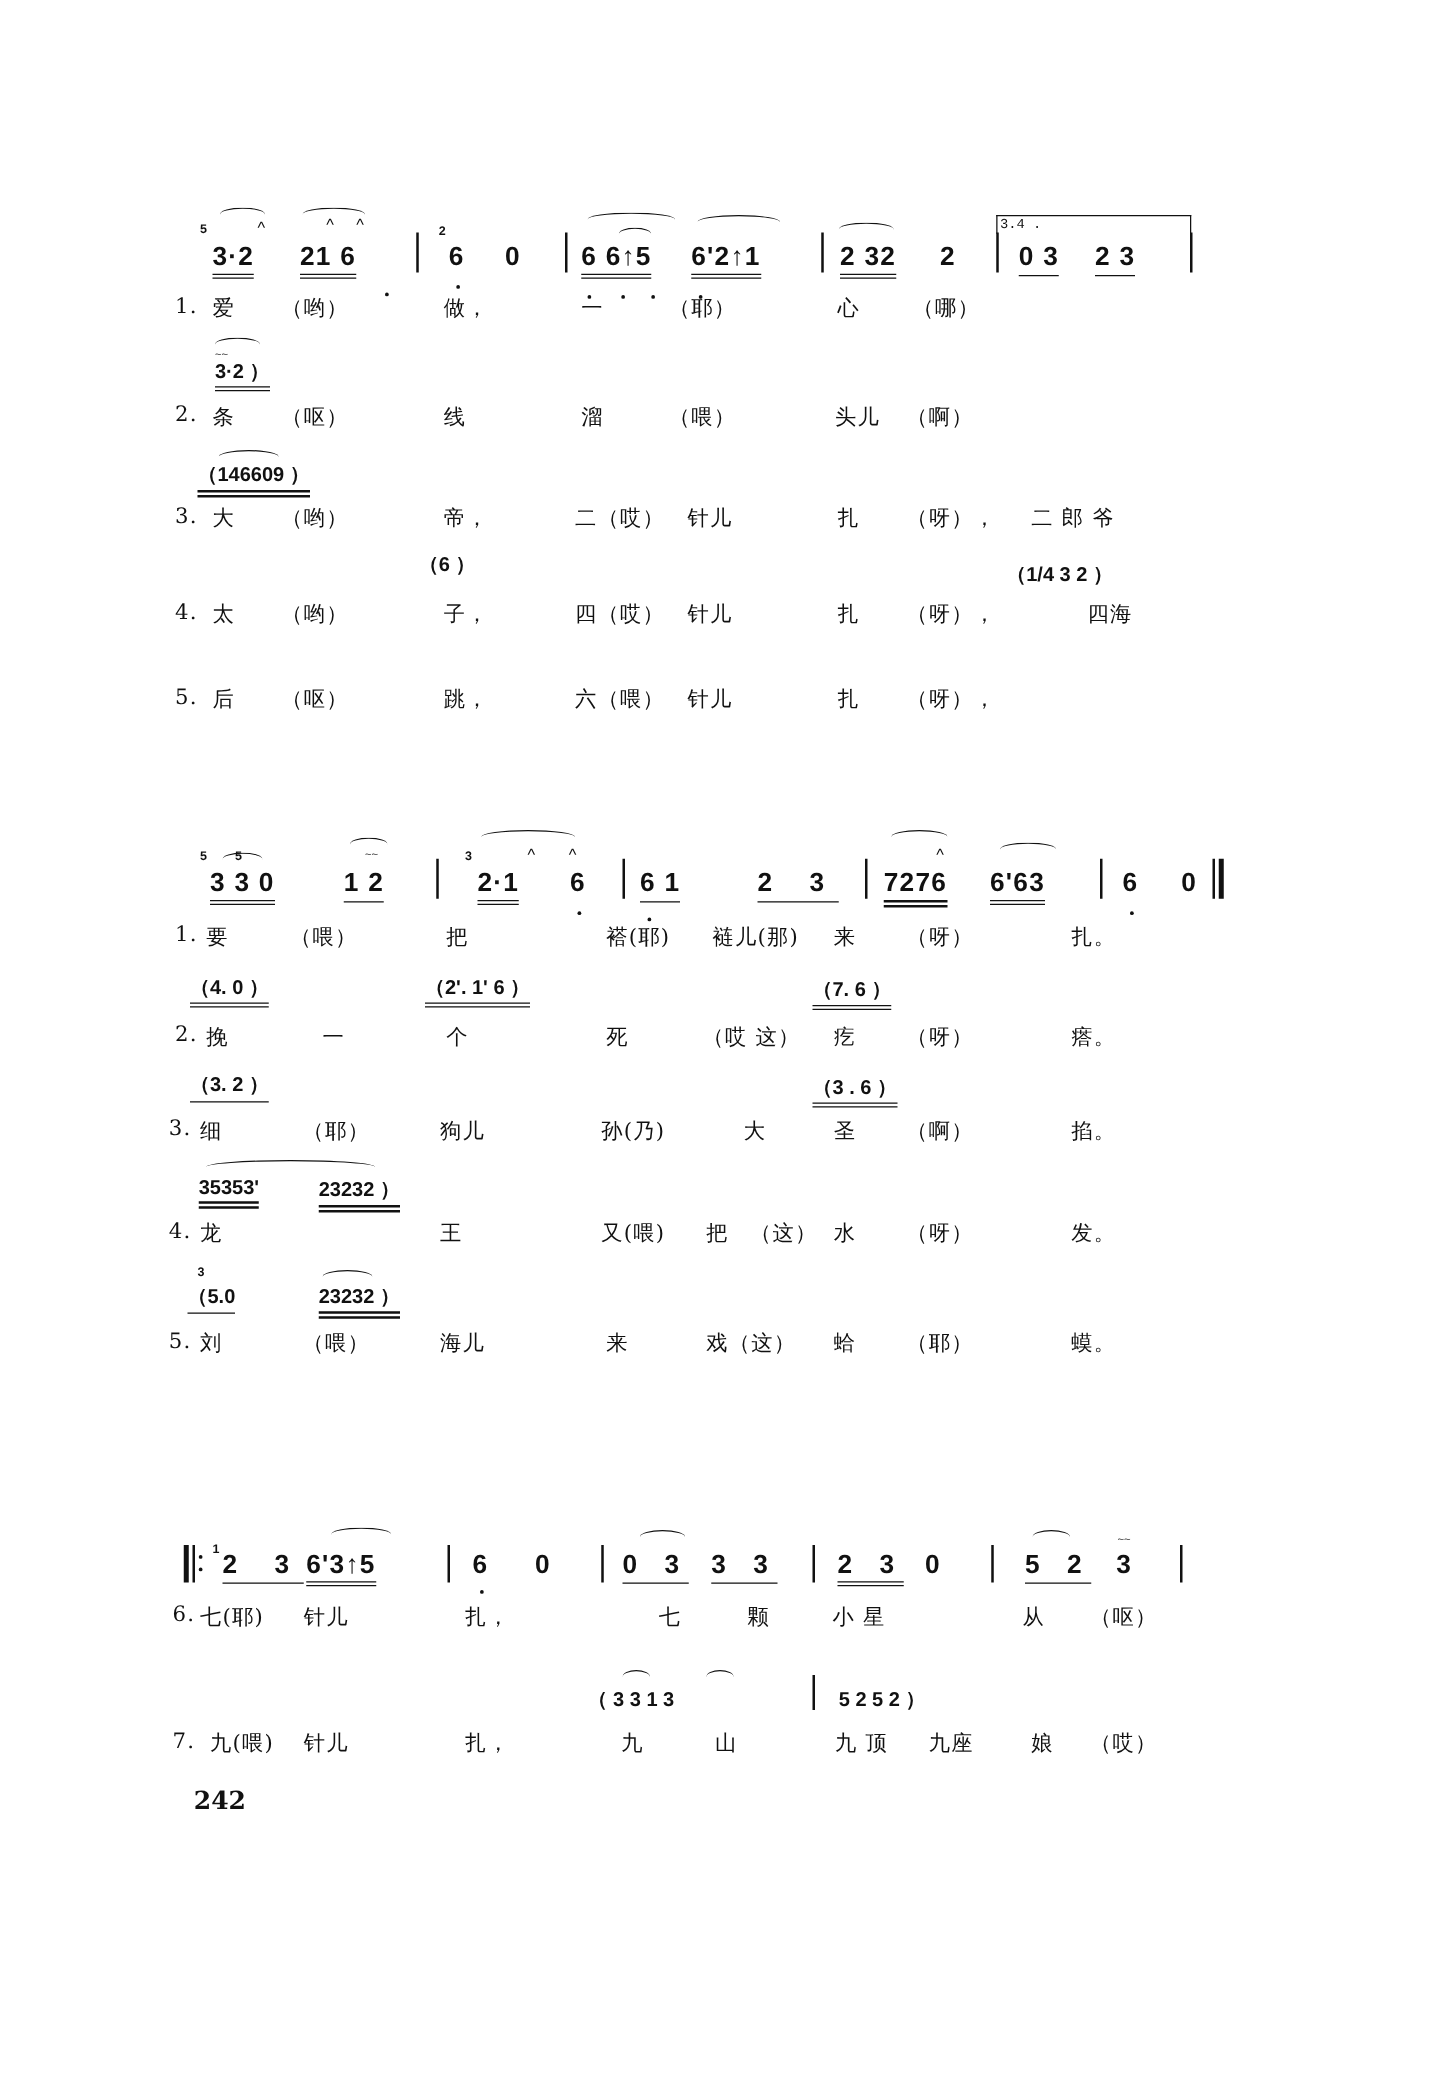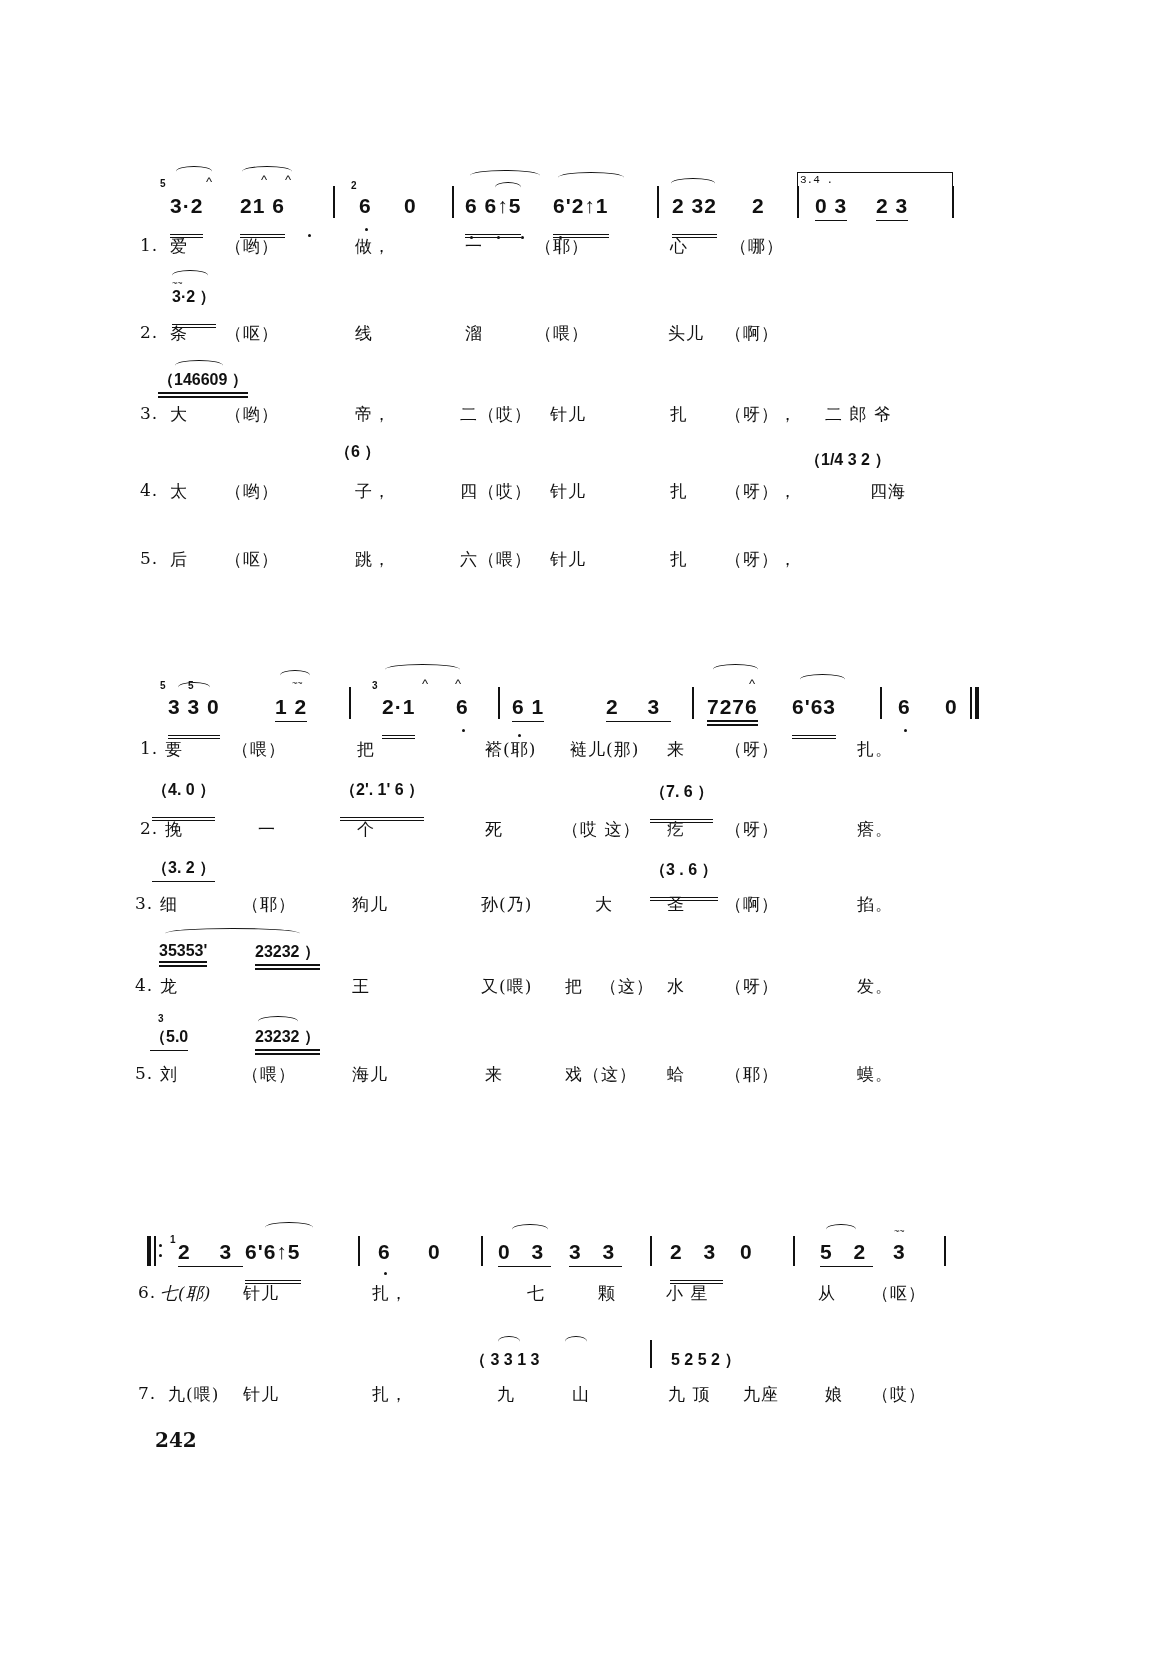--- a/index.html
+++ b/index.html
@@ -3,21 +3,21 @@
 <meta charset="utf-8">
 <style>
   html, body { margin:0; padding:0; background:#fff; }
   body { width:1157px; height:1664px; position:relative; overflow:hidden;
          font-family:"DejaVu Sans", sans-serif; color:#111; }
   .abs { position:absolute; white-space:nowrap; }
   .note { font-family:"Liberation Sans", sans-serif; font-weight:bold; font-size:21px; letter-spacing:1px; }
   .small-note { font-family:"Liberation Sans", sans-serif; font-weight:bold; font-size:16px; }
   .lyric { font-family:"DejaVu Serif", serif; font-size:17px; letter-spacing:1px; }
   .ul1 { border-bottom:1.5px solid #111; padding-bottom:2px; }
-  .ul2 { border-bottom:4px double #111; padding-bottom:16px; }
+  .ul2 { border-bottom:4px double #111; padding-bottom:1px; }
   .ul3 { border-bottom:6px double #111; padding-bottom:1px; }
   .bar { position:absolute; width:1.5px; background:#111; }
   .slur { position:absolute; border-top:1.5px solid #111; border-radius:50% 50% 0 0; height:10px; }
   .dot-below { position:absolute; width:3px; height:3px; background:#111; border-radius:50%; }
   .grace { position:absolute; font-family:"Liberation Sans", sans-serif; font-size:10px; font-weight:bold; }
   .accent { position:absolute; font-family:"Liberation Sans", sans-serif; font-size:13px; }
   .volta { position:absolute; border-top:1px solid #111; border-left:1px solid #111; border-right:1px solid #111; height:14px; font-family:"Liberation Mono", monospace; font-size:11px; padding-left:2px; line-height:14px; }
   .page-num { font-family:"DejaVu Serif", serif; font-size:20px;font-weight:bold; }
   .final-bar { position:absolute; width:4px; background:#111; }
 </style>
@@ -221,21 +221,21 @@
 </div>
 
 <div>
   <div class="final-bar" style="left:147px; top:1236px; height:30px;"></div>
   <div class="bar" style="left:154px; top:1236px; height:30px;"></div>
   <div class="dot-below" style="left:159px; top:1244px;"></div>
   <div class="dot-below" style="left:159px; top:1254px;"></div>
   <span class="grace" style="left:170px; top:1234px;">1</span>
   <span class="abs note ul1" style="left:178px; top:1240px; letter-spacing:12px;">2 3</span>
   <div class="slur" style="left:265px; top:1222px; width:48px;"></div>
-  <span class="abs note ul2" style="left:245px; top:1240px;">6'6↑5</span>
+  <span class="abs note ul2" style="left:245px; top:1240px;">6'3↑5</span>
   <div class="bar" style="left:358px; top:1236px; height:30px;"></div>
 
   <span class="abs note" style="left:378px; top:1240px;">6</span>
   <div class="dot-below" style="left:384px; top:1272px;"></div>
   <span class="abs note" style="left:428px; top:1240px;">0</span>
   <div class="bar" style="left:481px; top:1236px; height:30px;"></div>
 
   <div class="slur" style="left:512px; top:1224px; width:36px;"></div>
   <span class="abs note ul1" style="left:498px; top:1240px; letter-spacing:8px;">0 3</span>
   <span class="abs note ul1" style="left:569px; top:1240px; letter-spacing:8px;">3 3</span>
@@ -245,21 +245,21 @@
   <span class="abs note" style="left:740px; top:1240px;">0</span>
   <div class="bar" style="left:793px; top:1236px; height:30px;"></div>
 
   <div class="slur" style="left:826px; top:1224px; width:30px;"></div>
   <span class="abs note ul1" style="left:820px; top:1240px; letter-spacing:8px;">5 2</span>
   <span class="accent" style="left:894px; top:1226px; font-size:9px;">~~</span>
   <span class="abs note" style="left:893px; top:1240px;">3</span>
   <div class="bar" style="left:944px; top:1236px; height:30px;"></div>
 
   <span class="abs lyric" style="left:138px; top:1282px;">6.</span>
-  <span class="abs lyric" style="left:160px; top:1282px;font-style:italic;">七(耶)</span>
+  <span class="abs lyric" style="left:160px; top:1282px;">七(耶)</span>
   <span class="abs lyric" style="left:243px; top:1282px;">针儿</span>
   <span class="abs lyric" style="left:372px; top:1282px;">扎，</span>
   <span class="abs lyric" style="left:527px; top:1282px;">七</span>
   <span class="abs lyric" style="left:598px; top:1282px;">颗</span>
   <span class="abs lyric" style="left:666px; top:1282px;">小 星</span>
   <span class="abs lyric" style="left:818px; top:1282px;">从</span>
   <span class="abs lyric" style="left:872px; top:1282px;">（呕）</span>
 
   <div class="slur" style="left:498px; top:1336px; width:22px;"></div>
   <div class="slur" style="left:565px; top:1336px; width:22px;"></div>

